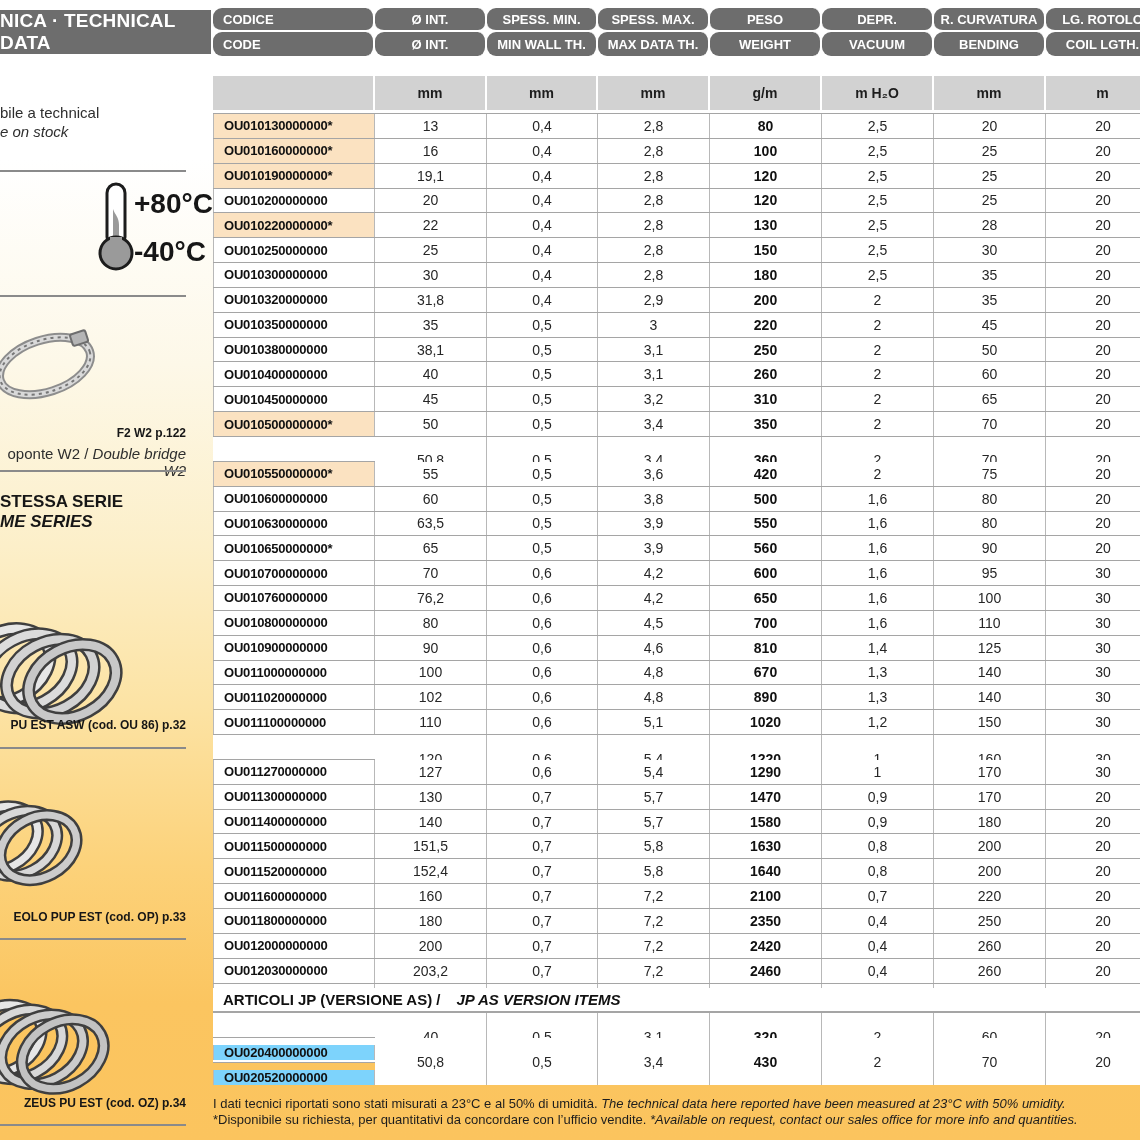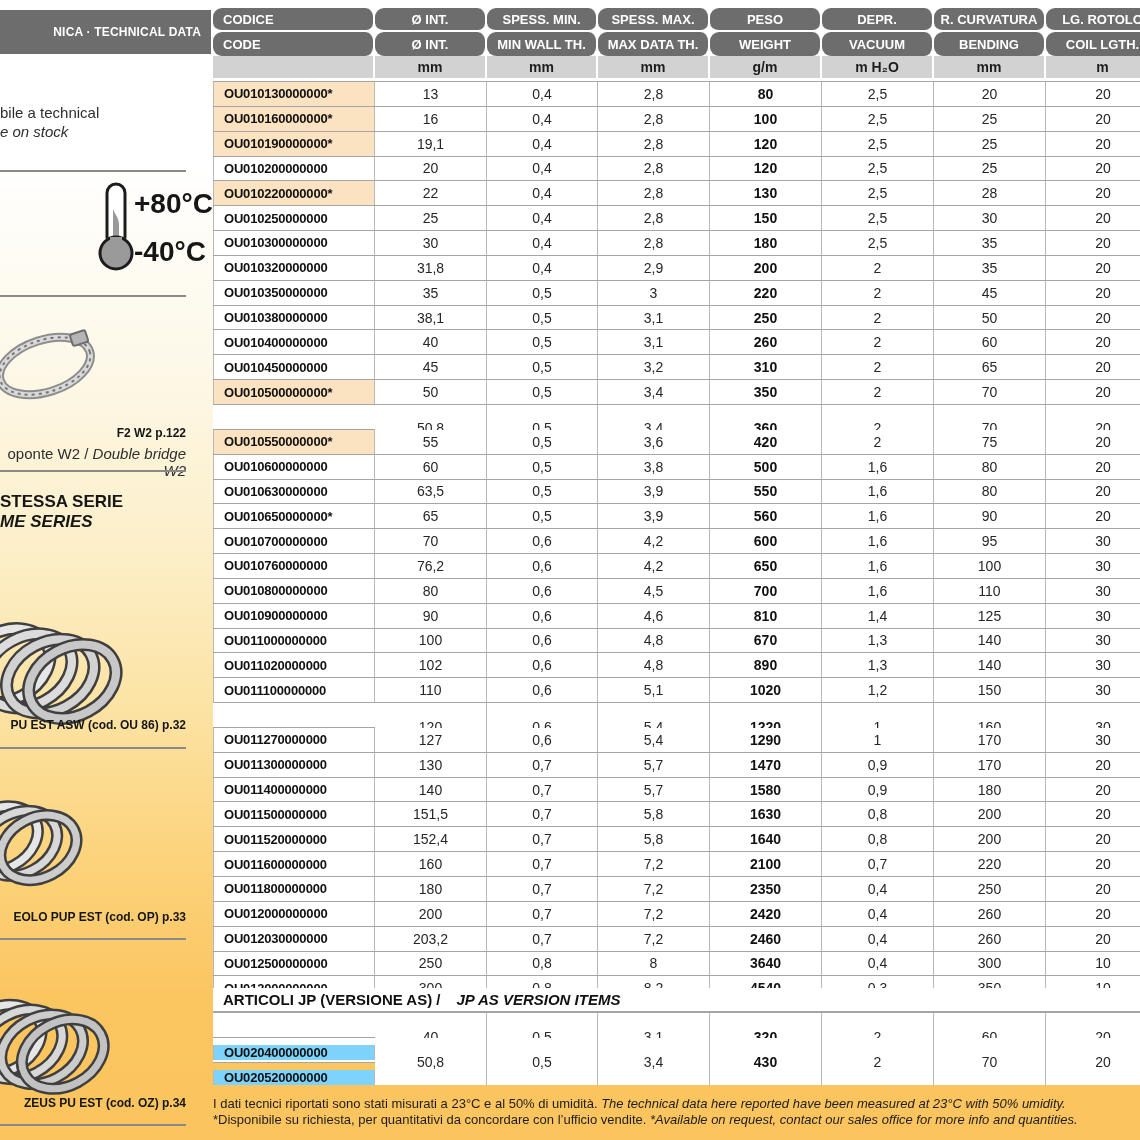--- a/index.html
+++ b/index.html
@@ -4,38 +4,38 @@
 <style>
   html,body{margin:0;padding:0;}
   body{
     position:relative;width:1140px;height:1140px;overflow:hidden;
     font-family:"Liberation Sans",sans-serif;color:#1d1d1d;
     background:linear-gradient(180deg,#ffffff 0%,#ffffff 14%,#fdf8e8 32%,#fcefc9 48%,#fce3a4 62%,#fcd27a 76%,#fbc560 88%,#fbc45e 100%);
   }
   .abs{position:absolute;}
   
   .banner{left:0;top:10px;width:211px;height:44px;background:#6d6d6d;color:#fff;
-    font-weight:bold;font-size:12px;display:flex;align-items:center;justify-content:flex-end;
+    font-weight:bold;font-size:19px;display:flex;align-items:center;justify-content:flex-end;
     padding-right:10px;box-sizing:border-box;letter-spacing:.2px;}
   .stock{left:0;top:103px;width:186px;font-size:15px;line-height:19px;color:#2e2e2e;}
   .rule{left:0;width:186px;height:2px;background:#8a8a8a;}
   .temp{left:134px;width:78px;font-weight:bold;font-size:28px;color:#161616;}
   .sideref{left:0;width:186px;text-align:right;font-weight:bold;font-size:12px;color:#161616;}
   .sidecap{left:0;width:186px;text-align:right;font-size:15px;color:#2e2e2e;}
   .series{left:0;width:186px;font-weight:bold;font-size:17px;color:#161616;}
   
   .tablewrap{left:213px;top:8px;width:946px;}
   .grid-row{display:grid;grid-template-columns:162px 112px 111px 112px 112px 112px 112px 115px;}
   .hcell{background:#6d6d6d;color:#fff;font-weight:bold;font-size:13px;height:24px;
     display:flex;align-items:center;box-sizing:border-box;border-right:2px solid #fff;
     justify-content:center;border-radius:9px;}
   .hrow1 .hcell{border-bottom:2px solid #fff;}
   .hcell.first{justify-content:flex-start;padding-left:10px;}
-  .ucell{background:#d2d2d2;color:#1d1d1d;font-weight:bold;font-size:14px;height:22px;
-    display:flex;align-items:center;justify-content:center;box-sizing:border-box;border-right:2px solid #fff;}
+  .ucell{background:#d2d2d2;color:#1d1d1d;font-weight:bold;font-size:14px;height:34px;
+    display:flex;align-items:center;justify-content:center;box-sizing:border-box;border-right:2px solid #fff;margin-top:20px;}
   .tunits{margin-bottom:3px;}
   .tbody{border-top:1px solid #a5a5a5;}
   .trow{height:23.85px;border-bottom:1px solid #a5a5a5;background:#fff;}
   .jp .trow{height:24px;}
   .tcell{box-sizing:border-box;border-right:1px solid #b8b8b8;display:flex;align-items:center;
     justify-content:center;font-size:14px;color:#262626;background:#fff;}
   .tcell.code{justify-content:flex-start;padding-left:10px;font-weight:bold;font-size:13px;
     letter-spacing:-.2px;color:#111;border-left:1px solid #b8b8b8;}
   .tcell.bold{font-weight:bold;color:#111;}
   .tcell.peach{background:#fbe2c1;}

